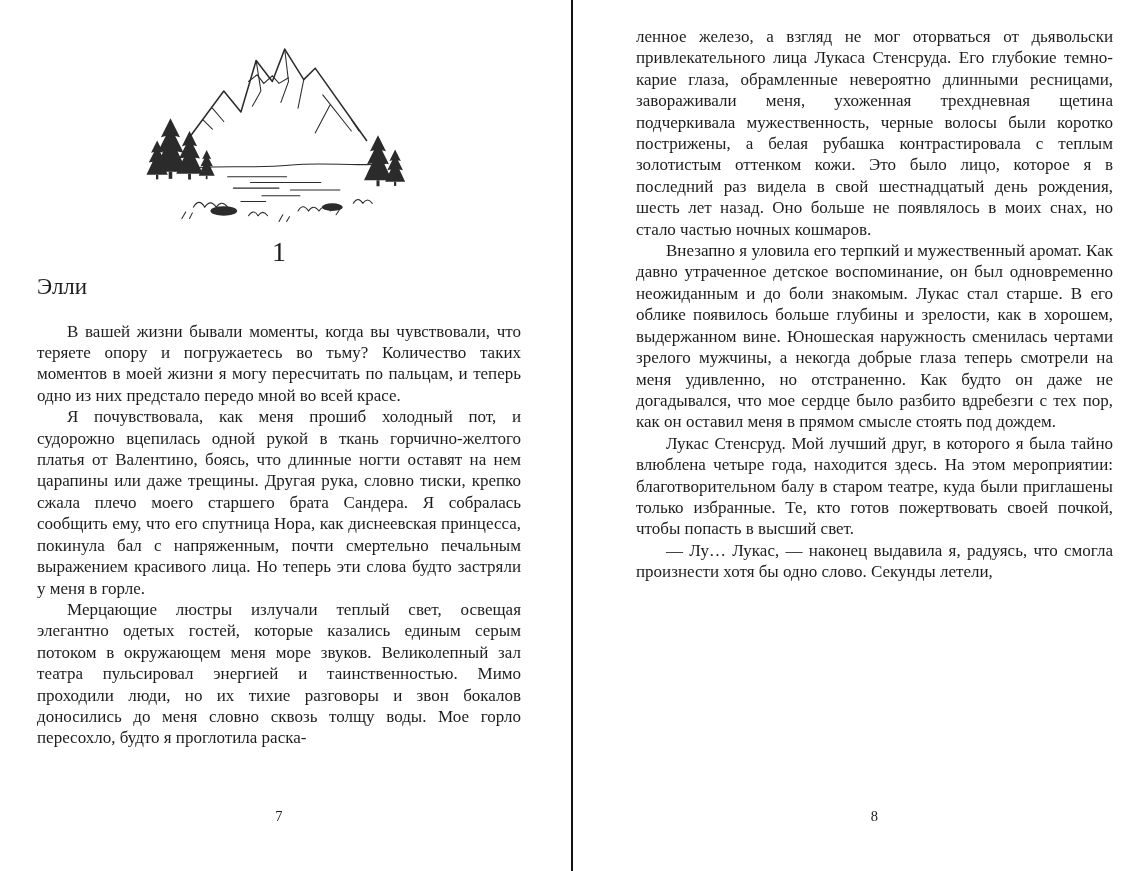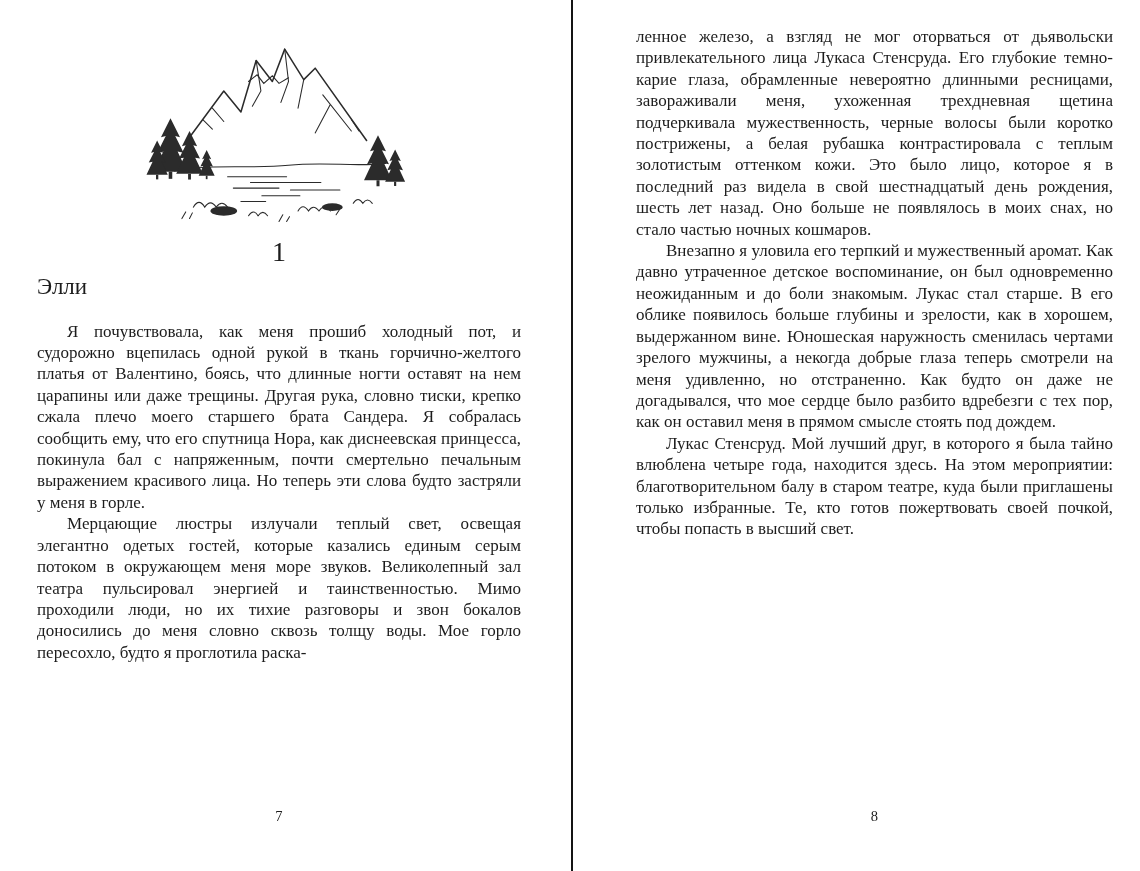--- a/index.html
+++ b/index.html
@@ -110,30 +110,32 @@
           <path d="M48,196 l4,-7 M56,196 l3,-6 M150,199 l4,-7 M158,199 l3,-5 M210,192 l4,-6"></path>
         </g>
         <ellipse class="solid" cx="92" cy="188" rx="14" ry="5"></ellipse>
         <ellipse class="solid" cx="206" cy="184" rx="11" ry="4"></ellipse>
       </svg>
     </div>
 
     <div class="chapter-number">1</div>
     <div class="chapter-title">Элли</div>
 
+    <p class="para">В вашей жизни бывали моменты, когда вы чувствовали, что теряете опору и погружаетесь во тьму? Количество таких моментов в моей жизни я могу пересчитать по пальцам, и теперь одно из них предстало передо мной во всей красе.</p>
     <p class="para">Я почувствовала, как меня прошиб холодный пот, и судорожно вцепилась одной рукой в ткань горчично-желтого платья от Валентино, боясь, что длинные ногти оставят на нем царапины или даже трещины. Другая рука, словно тиски, крепко сжала плечо моего старшего брата Сандера. Я собралась сообщить ему, что его спутница Нора, как диснеевская принцесса, покинула бал с напряженным, почти смертельно печальным выражением красивого лица. Но теперь эти слова будто застряли у меня в горле.</p>
     <p class="para">Мерцающие люстры излучали теплый свет, освещая элегантно одетых гостей, которые казались единым серым потоком в окружающем меня море звуков. Великолепный зал театра пульсировал энергией и таинственностью. Мимо проходили люди, но их тихие разговоры и звон бокалов доносились до меня словно сквозь толщу воды. Мое горло пересохло, будто я проглотила раска-</p>
 
     <div class="page-number">7</div>
   </div>
 
   <div class="divider"></div>
 
   <div class="page page-right">
 
     <p class="para no-indent">ленное железо, а взгляд не мог оторваться от дьявольски привлекательного лица Лукаса Стенсруда. Его глубокие темно-карие глаза, обрамленные невероятно длинными ресницами, завораживали меня, ухоженная трехдневная щетина подчеркивала мужественность, черные волосы были коротко пострижены, а белая рубашка контрастировала с теплым золотистым оттенком кожи. Это было лицо, которое я в последний раз видела в свой шестнадцатый день рождения, шесть лет назад. Оно больше не появлялось в моих снах, но стало частью ночных кошмаров.</p>
     <p class="para">Внезапно я уловила его терпкий и мужественный аромат. Как давно утраченное детское воспоминание, он был одновременно неожиданным и до боли знакомым. Лукас стал старше. В его облике появилось больше глубины и зрелости, как в хорошем, выдержанном вине. Юношеская наружность сменилась чертами зрелого мужчины, а некогда добрые глаза теперь смотрели на меня удивленно, но отстраненно. Как будто он даже не догадывался, что мое сердце было разбито вдребезги с тех пор, как он оставил меня в прямом смысле стоять под дождем.</p>
     <p class="para">Лукас Стенсруд. Мой лучший друг, в которого я была тайно влюблена четыре года, находится здесь. На этом мероприятии: благотворительном балу в старом театре, куда были приглашены только избранные. Те, кто готов пожертвовать своей почкой, чтобы попасть в высший свет.</p>
+    <p class="para">— Лу… Лукас, — наконец выдавила я, радуясь, что смогла произнести хотя бы одно слово. Секунды летели,</p>
 
     <div class="page-number">8</div>
   </div>
 
 </div>
 
 </body></html>

